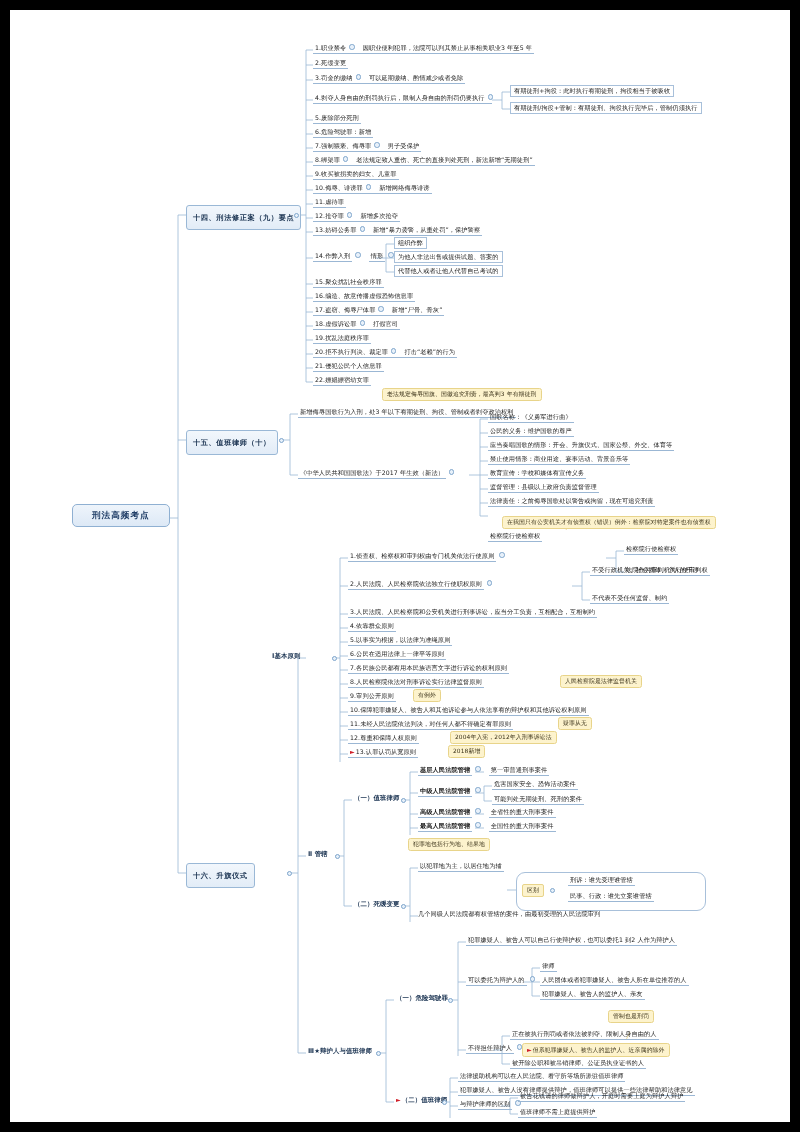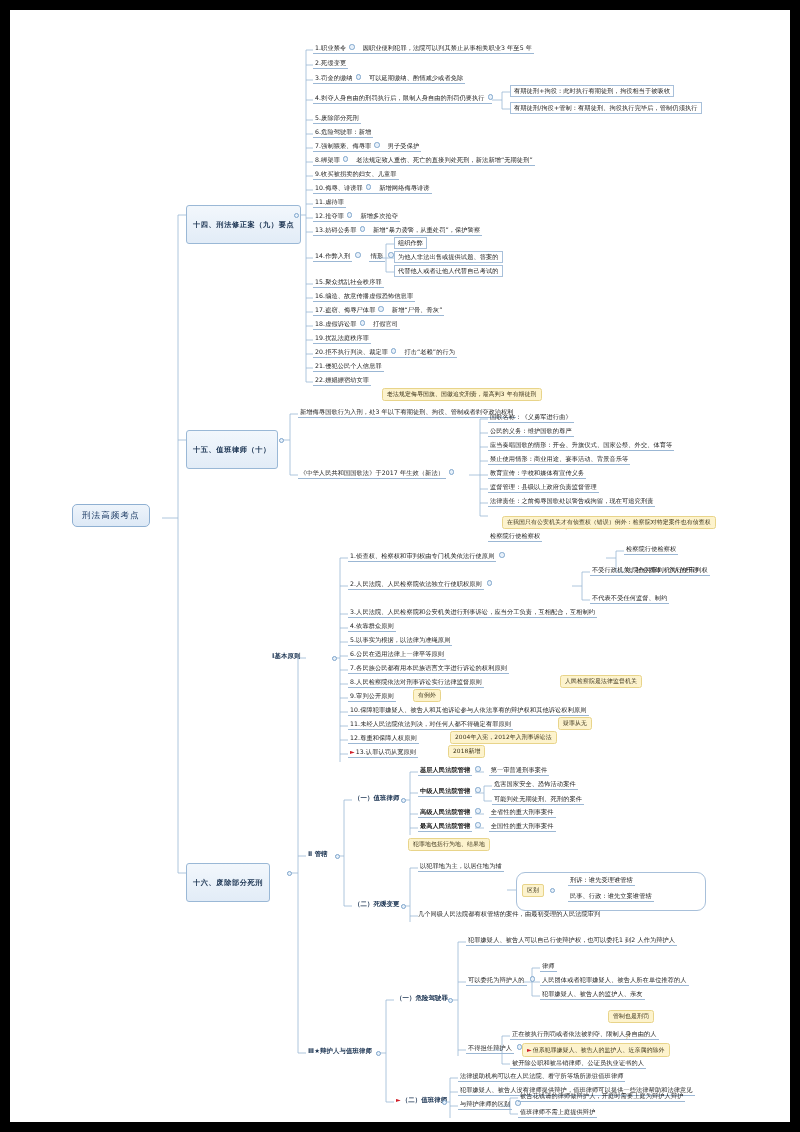--- a/index.html
+++ b/index.html
@@ -25,29 +25,29 @@
     letter-spacing:.1px;
   }
   
   .u{ border-bottom:.7px solid #9bb7d4; padding:1px 2px 1.3px 2px; }
   
   .bx{ border:.7px solid #a8c0da; padding:1.2px 3px; background:#fff; }
   
   .central{
     background:linear-gradient(180deg,#eef4fb 0%,#dde9f6 100%);
     border:1px solid #8fb0d2;border-radius:5px;
-    font-size:8.6px;font-weight:normal;color:#1f3d66;
-    padding:5px 9px;letter-spacing:1px;
+    font-size:8.6px;font-weight:bold;color:#1f3d66;
+    padding:5px 19px;letter-spacing:1px;
   }
   
   .main{
     background:linear-gradient(180deg,#f2f7fc 0%,#e2ecf7 100%);
     border:1px solid #9ab8d6;border-radius:3px;
     font-size:7.2px;font-weight:bold;color:#17304f;
-    padding:14px 6px;letter-spacing:.6px;
+    padding:7px 6px;letter-spacing:.6px;
   }
   
   .sub{ font-size:6.4px;font-weight:bold;color:#17304f;padding:1px 2px;white-space:nowrap;}
   
   .note{
     background:#fdf3cd;border:.7px solid #e8d48a;border-radius:2.5px;
     padding:1.6px 4px;font-size:5.9px;color:#3a3118;
   }
   .note.sq{border-radius:2px;}
   
@@ -223,21 +223,21 @@
     <path d="M560 512 L556 520"></path>
     <path d="M556 888 L552 898"></path>
     <path d="M620 1022 L616 1030"></path>
   </g>
 </svg>
 
 <div class="node central" style="left:62px;top:494px;">刑法高频考点</div>
 
 <div class="node main" style="left:176px;top:195px;">十四、刑法修正案（九）要点</div>
 <div class="node main" style="left:176px;top:420px;">十五、值班律师（十）</div>
-<div class="node main" style="left:176px;top:853px;">十六、废除部分死刑</div>
+<div class="node main" style="left:176px;top:853px;">十六、升旗仪式</div>
 
 <span class="dot" style="left:284px;top:203px;"></span>
 <span class="dot" style="left:269px;top:428px;"></span>
 <span class="dot" style="left:277px;top:861px;"></span>
 
 <div class="node u" style="left:303px;top:33px;"><span>1.职业禁令</span><span class="dot" style="position:relative;display:inline-block;top:-0.5px;left:3px;"></span><span style="margin-left:11px;">因职业便利犯罪，法院可以判其禁止从事相关职业3 年至5 年</span></div>
 <div class="node u" style="left:303px;top:48px;">2.死缓变更</div>
 <div class="node u" style="left:303px;top:63px;"><span>3.罚金的缴纳</span><span class="dot" style="position:relative;display:inline-block;top:-0.5px;left:3px;"></span><span style="margin-left:11px;">可以延期缴纳、酌情减少或者免除</span></div>
 <div class="node u" style="left:303px;top:83px;"><span>4.剥夺人身自由的刑罚执行后，限制人身自由的刑罚仍要执行</span><span class="dot" style="position:relative;display:inline-block;top:-0.5px;left:3px;"></span></div>
 <div class="node u" style="left:303px;top:103px;">5.废除部分死刑</div>

